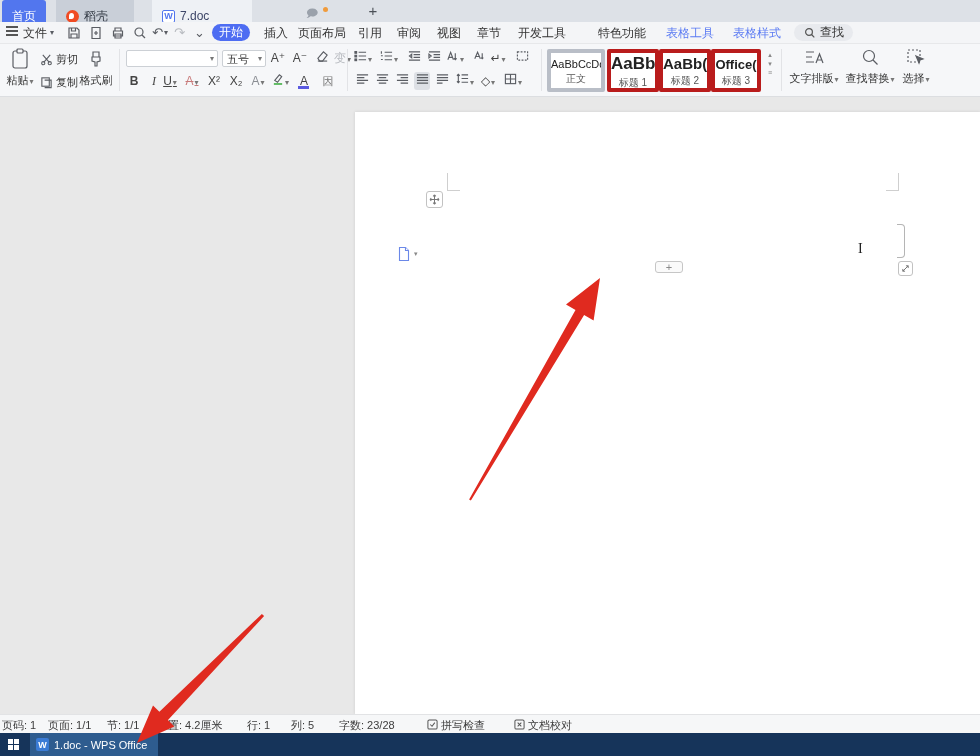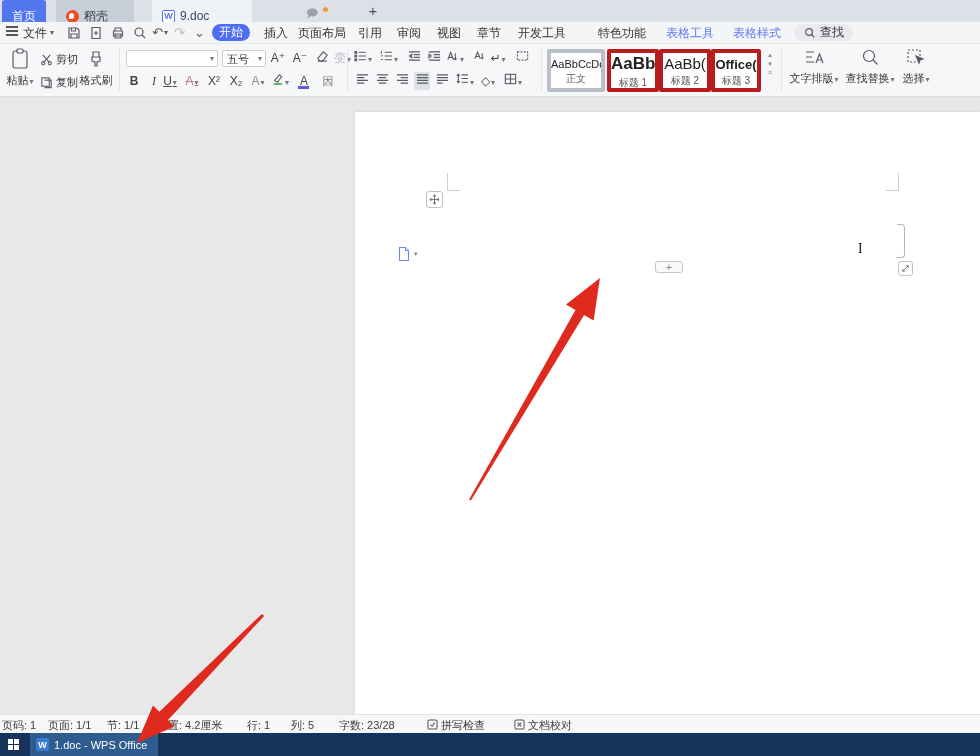--- a/index.html
+++ b/index.html
@@ -89,21 +89,21 @@
   <div class="tabbar">
     <div class="wtab home" style="left:2px;">
         <span>首页</span>
       </div>
     <div class="wtab docer" style="left:56px;width:78px;">
       <span class="docerlogo"></span>
       <span>稻壳</span>
     </div>
     <div class="wtab doc" style="left:152px;width:100px;">
       <span class="wicon">W</span>
-      <span>9.doc</span>
+      <span>7.doc</span>
     </div>
     <span class="bubble" style="left:306px;">🗩</span>
     <span class="orangedot" style="left:323px;top:7px;"></span>
     <div class="newtab" style="left:362px;">+</div>
   </div>
 
   <div class="menubar">
     <span class="mitem" style="left:6px;top:1px;"><span class="ham"><div></div><div></div><div></div></span></span>
     <span class="mitem" style="left:23px;">文件</span>
     <span class="mitem uglyph" style="left:50px;font-size:8px;">▾</span>
@@ -259,21 +259,21 @@
 
     <div class="stylecard sel" style="left:547px;width:58px;">
       <span class="sprev" style="font-size:11px;">AaBbCcDd</span>
       <span class="slab">正文</span>
     </div>
     <div class="stylecard" style="left:607px;width:52px;">
       <span class="sprev" style="font-size:17px;font-weight:bold;margin-top:1px;">AaBb</span>
       <span class="slab">标题 1</span>
     </div>
     <div class="stylecard" style="left:659px;width:52px;">
-      <span class="sprev" style="font-size:15px;font-weight:normal;margin-top:2px;">AaBb(</span>
+      <span class="sprev" style="font-size:15px;font-weight:bold;margin-top:2px;">AaBb(</span>
       <span class="slab">标题 2</span>
     </div>
     <div class="stylecard" style="left:711px;width:50px;">
       <span class="sprev" style="font-size:13px;font-weight:bold;margin-top:4px;">Office(</span>
       <span class="slab">标题 3</span>
     </div>
     <div class="galarrows" style="left:764px;top:6px;width:12px;">
       <div>▴</div>
       <div>▾</div>
       <div>≡</div>

